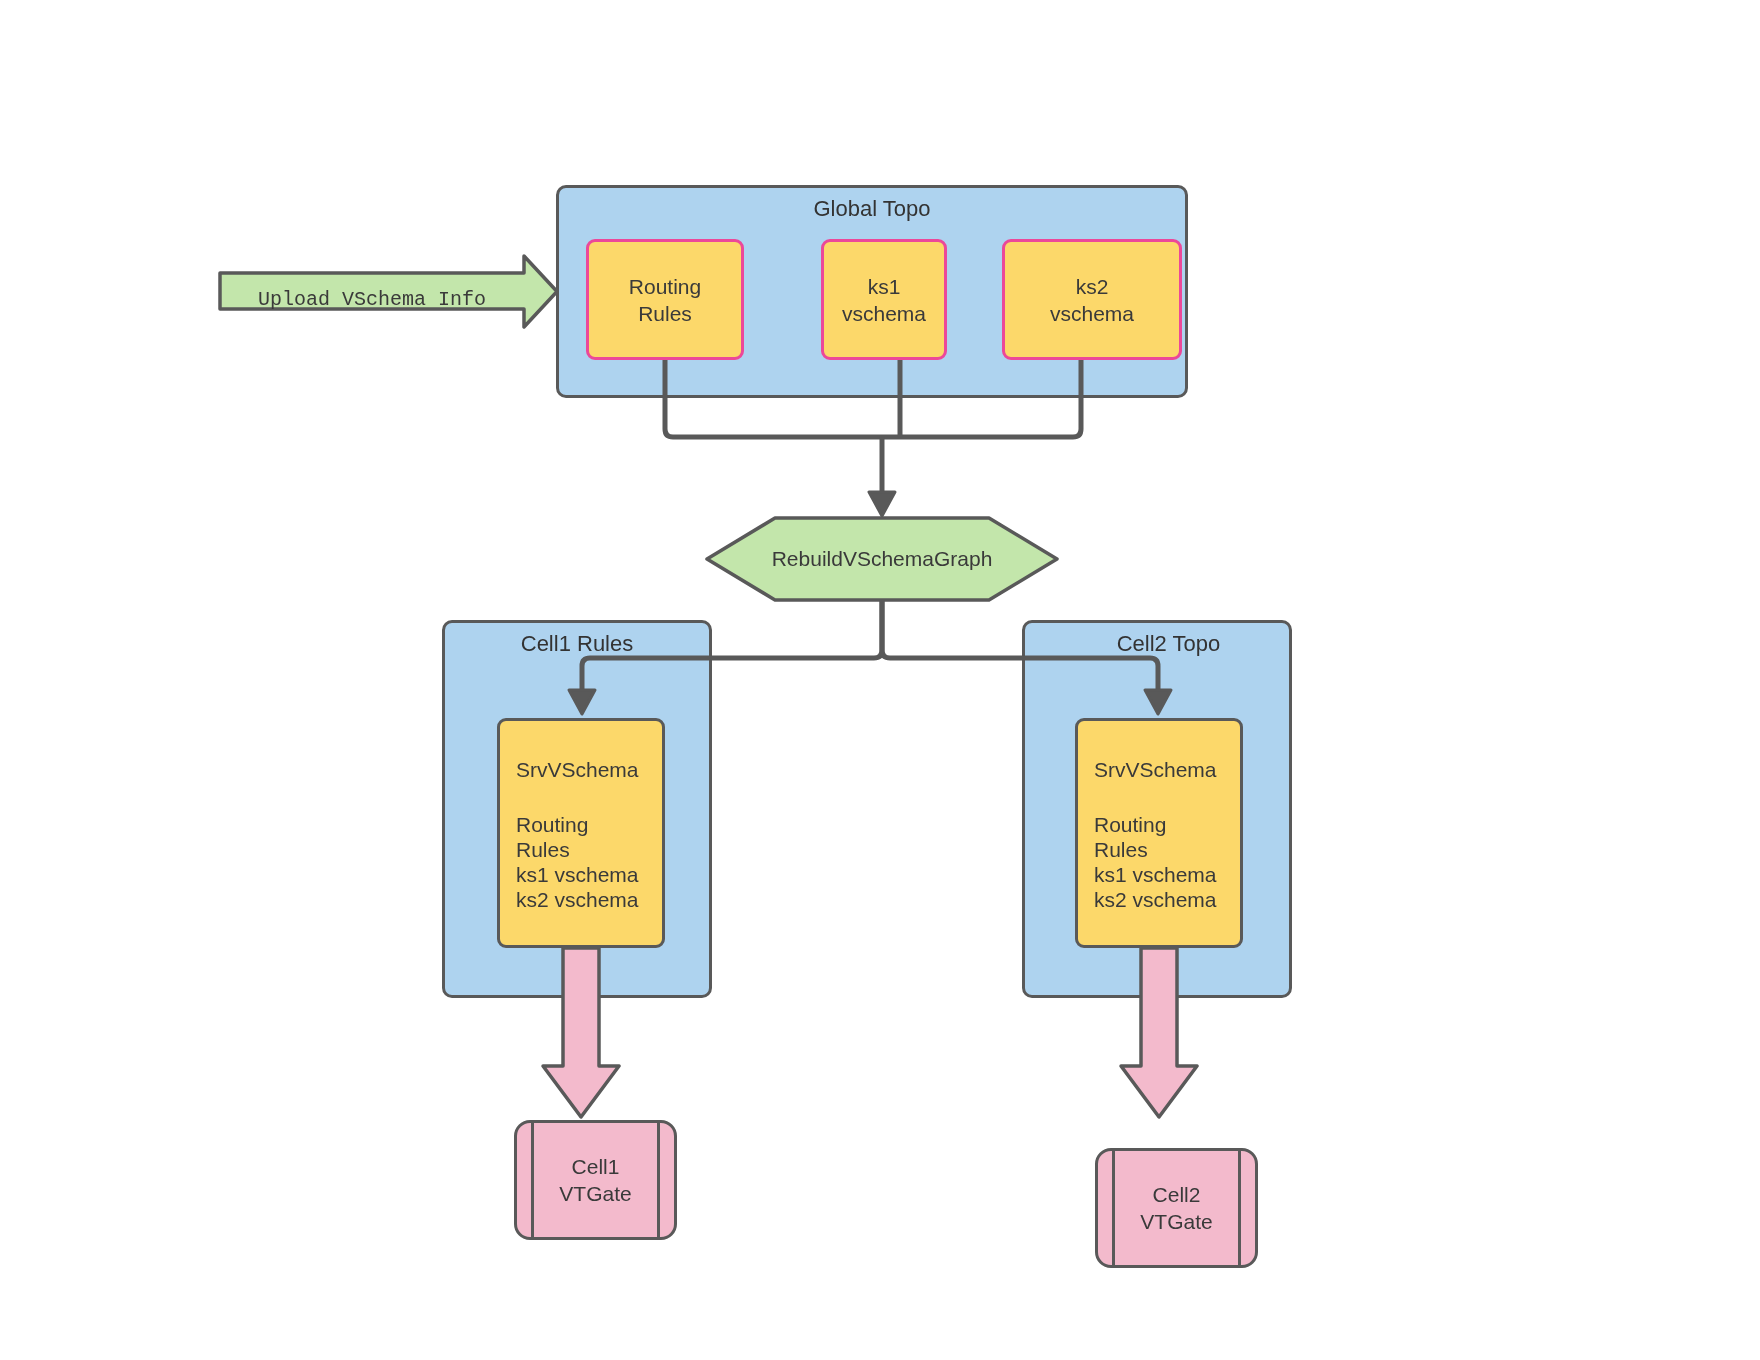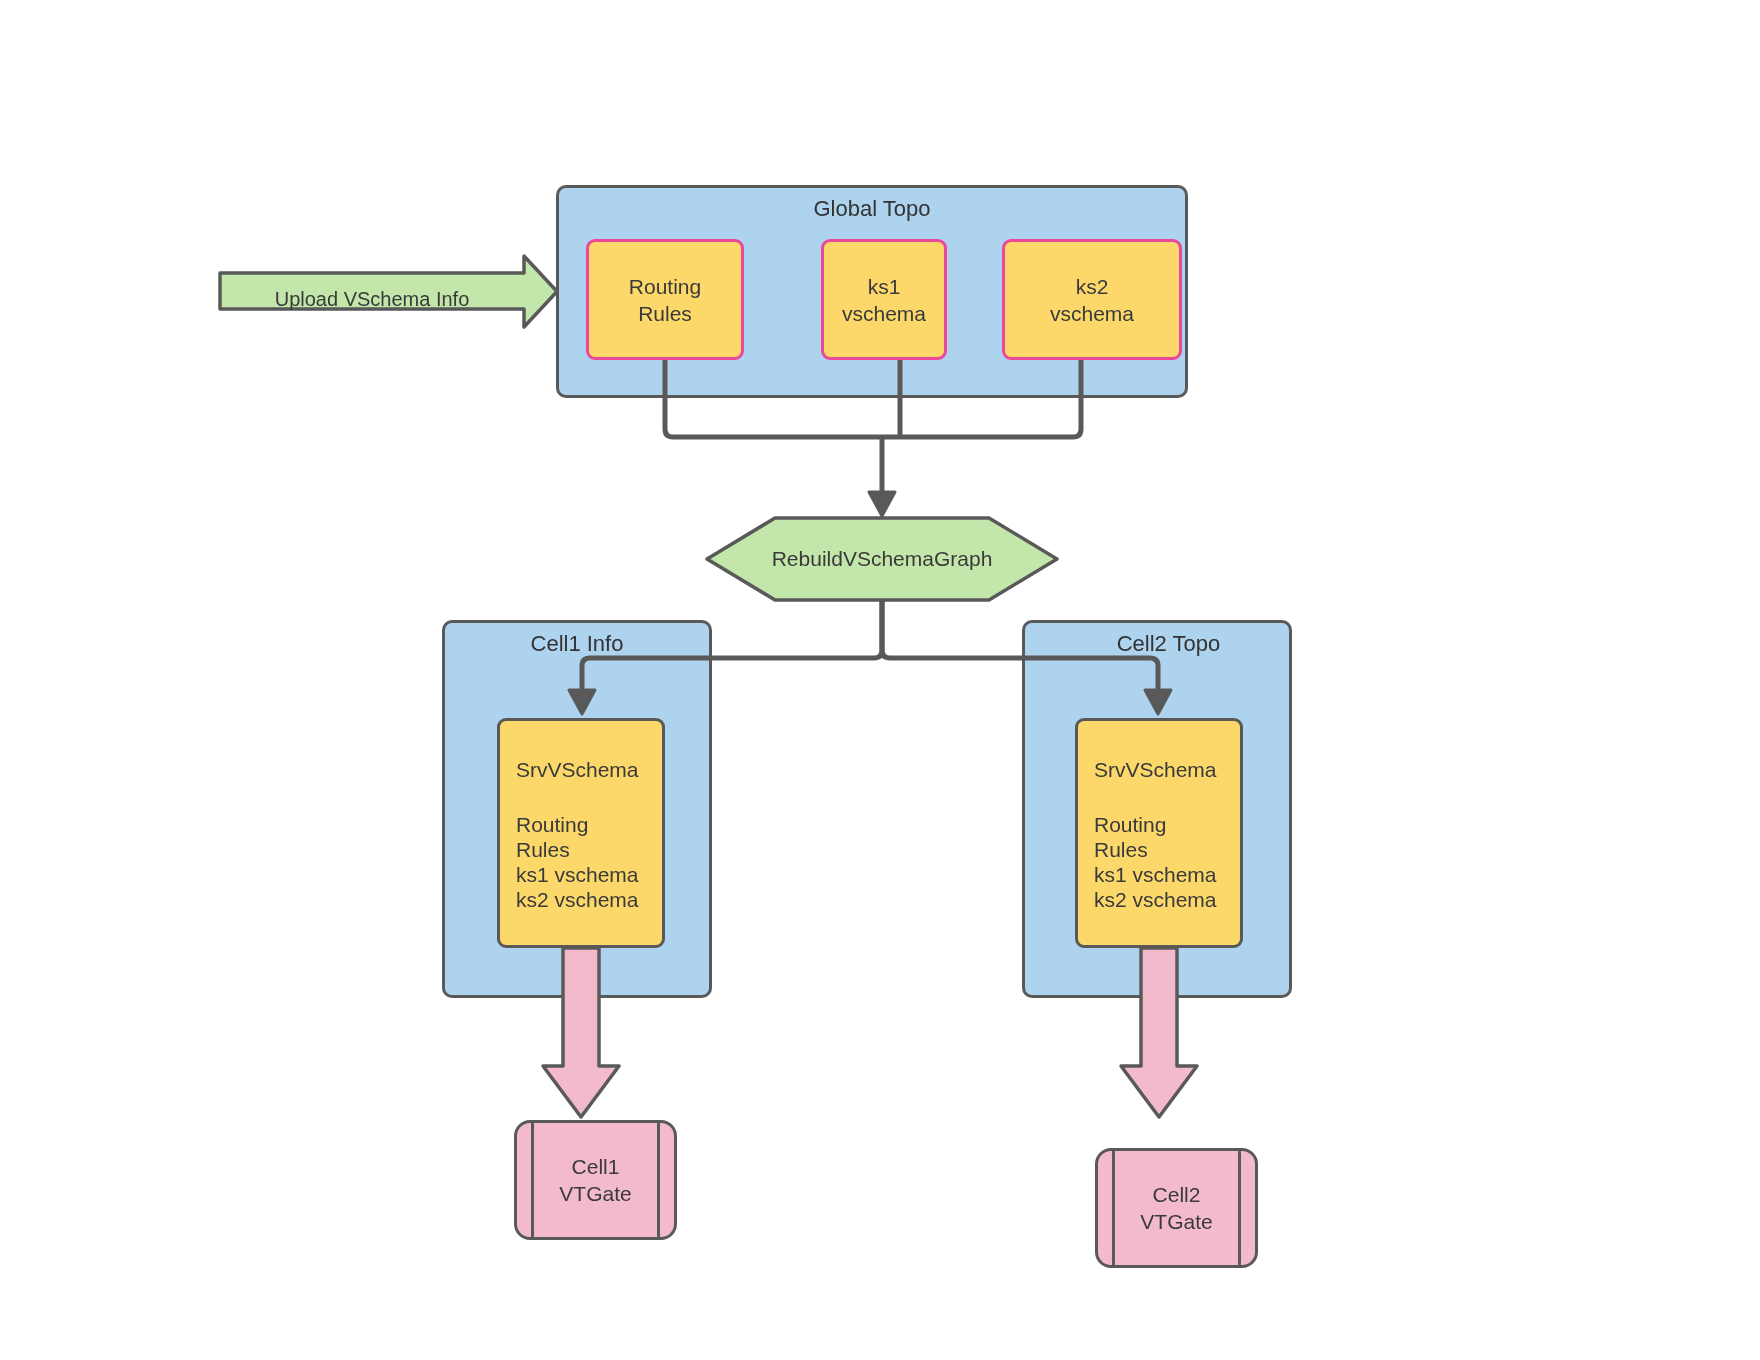--- a/index.html
+++ b/index.html
@@ -28,21 +28,21 @@
 </style>
 </head>
 <body>
 
 <div class="canvas">
 
   <div class="container-box" style="left:556px;top:185px;width:632px;height:213px;"></div>
   <div class="container-title" style="left:556px;top:196px;width:632px;">Global Topo</div>
 
   <div class="container-box" style="left:442px;top:620px;width:270px;height:378px;"></div>
-  <div class="container-title" style="left:442px;top:631px;width:270px;">Cell1 Info</div>
+  <div class="container-title" style="left:442px;top:631px;width:270px;">Cell1 Rules</div>
 
   <div class="container-box" style="left:1022px;top:620px;width:270px;height:378px;"></div>
   <div class="container-title" style="left:1022px;top:631px;width:271px;margin-left:11px;">Cell2 Topo</div>
 
   <svg class="layer-svg" width="1760" height="1360" viewBox="0 0 1760 1360">
 
     <path d="M220,273 L524,273 L524,256 L557,291.5 L524,327 L524,309 L220,309 Z" fill="#c3e6ab" stroke="#595959" stroke-width="3.5" stroke-linejoin="round"></path>
 
     <path d="M665,360 L665,429 Q665,437 673,437 L1073,437 Q1081,437 1081,429 L1081,360" fill="none" stroke="#595959" stroke-width="5"></path>
     <path d="M900,360 L900,437" fill="none" stroke="#595959" stroke-width="5"></path>
@@ -53,21 +53,21 @@
 
     <path d="M882,600 L882,650 Q882,658 874,658 L590,658 Q582,658 582,666 L582,692" fill="none" stroke="#595959" stroke-width="5"></path>
     <path d="M882,600 L882,650 Q882,658 890,658 L1150,658 Q1158,658 1158,666 L1158,692" fill="none" stroke="#595959" stroke-width="5"></path>
     <path d="M582,714 L569,690 L595,690 Z" fill="#595959" stroke="#595959" stroke-width="3" stroke-linejoin="round"></path>
     <path d="M1158,714 L1145,690 L1171,690 Z" fill="#595959" stroke="#595959" stroke-width="3" stroke-linejoin="round"></path>
 
     <path d="M563,948 L563,1066 L543,1066 L581,1117 L619,1066 L599,1066 L599,948 Z" fill="#f3bacc" stroke="#595959" stroke-width="3.5" stroke-linejoin="round"></path>
     <path d="M1141,948 L1141,1066 L1121,1066 L1159,1117 L1197,1066 L1177,1066 L1177,948 Z" fill="#f3bacc" stroke="#595959" stroke-width="3.5" stroke-linejoin="round"></path>
   </svg>
 
-  <div class="arrow-label" style="left:220px;top:273px;width:304px;height:52px;">Upload VSchema Info</div>
+  <div class="arrow-label" style="left:220px;top:273px;width:304px;height:52px;font-family:Liberation Mono, monospace;">Upload VSchema Info</div>
 
   <div class="node-box" style="left:586px;top:239px;width:158px;height:121px;">
     <div>
       <div>Routing</div>
       <div>Rules</div>
     </div>
   </div>
   <div class="node-box" style="left:821px;top:239px;width:126px;height:121px;">
     <div>
       <div>ks1</div>

